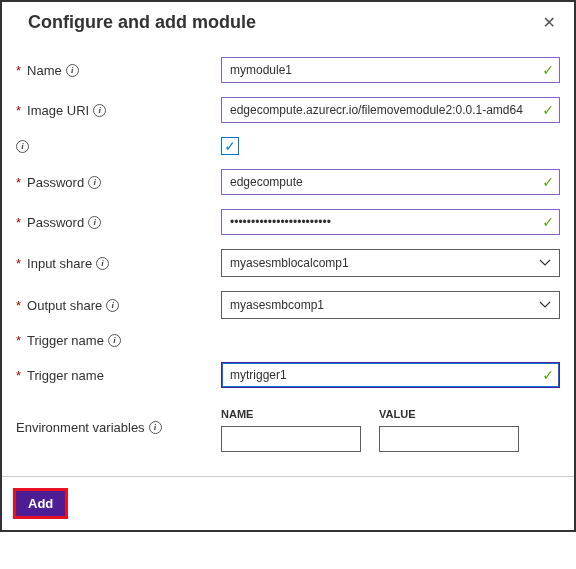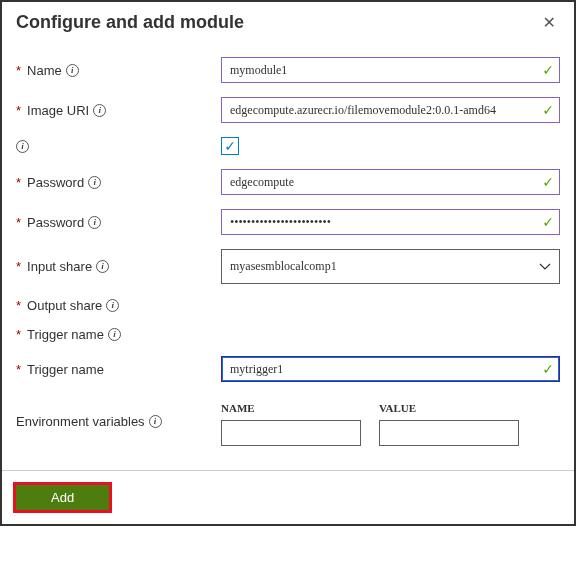--- a/index.html
+++ b/index.html
@@ -9,21 +9,21 @@
     font-size: 13px;
     color: #323130;
     background: #fff;
     width: 576px;
     border: 2px solid #333;
   }
   .header {
     display: flex;
     justify-content: space-between;
     align-items: center;
-    padding: 10px 14px 6px 14px;
+    padding: 10px 14px 6px 26px;
     gap: 48px;
   }
   .header h2 {
     font-size: 18px;
     font-weight: 600;
     margin: 0;
     color: #333;
   }
   .close-x {
     font-size: 16px;
@@ -60,39 +60,38 @@
     font-size: 9px;
     font-style: italic;
     font-family: Georgia, serif;
     font-weight: bold;
     color: #444;
     line-height: 1;
   }
   .field-cell {
     flex: 1;
     position: relative;
-    font-family: Liberation Serif, serif;
   }
   .tinput {
     width: 100%;
     height: 26px;
     border: 1px solid #8661c5;
     padding: 2px 24px 2px 8px;
     font-size: 12px;
     color: #323130;
     font-family: inherit;
     outline: none;
   }
   .tinput.focused {
     border: 1px solid #4c1d95;
     box-shadow: 0 0 0 1px #0078d4 inset;
   }
   .select {
     width: 100%;
-    height: 35px;
+    height: 28px;
     border: 1px solid #605e5c;
     padding: 2px 24px 2px 8px;
     font-size: 12px;
     color: #323130;
     background: #fff;
     position: relative;
     display: flex;
     align-items: center;
   }
   .check-mark {
@@ -143,28 +142,28 @@
     border: 1px solid #605e5c;
     padding: 2px 6px;
     font-size: 12px;
     font-family: inherit;
   }
   .footer {
     border-top: 1px solid #ccc;
     padding: 14px;
   }
   .add-btn {
-    background: #4d7c0f;
+    background: #4c1d95;
     color: #fff;
     border: none;
     outline: 3px solid #e81123;
-    padding: 5px 35px;
+    padding: 5px 12px;
     font-size: 13px;
     font-family: inherit;
-    font-weight: 400;
+    font-weight: 700;
     cursor: pointer;
   }
 </style>
 </head>
 <body>
 
 <div class="header">
   <h2>Configure and add module</h2>
   <span class="close-x">✕</span>
 </div>
@@ -244,20 +243,30 @@
         </span>
       </div>
     </div>
   </div>
 
   <div class="row">
     <div class="label-cell">
       <span class="req">*</span>
       <span>Output share</span>
       <span class="info-icon">i</span>
+    </div>
+    <div class="field-cell">
+      <div class="select">
+        <span>myasesmbcomp1</span>
+        <span class="chev">
+          <svg width="12" height="8" viewBox="0 0 12 8">
+              <path d="M1 1l5 5 5-5" stroke="#323130" stroke-width="1.2" fill="none"></path>
+            </svg>
+        </span>
+      </div>
     </div>
   </div>
 
   <div class="row">
     <div class="label-cell">
       <span class="req">*</span>
       <span>Trigger name</span>
       <span class="info-icon">i</span>
     </div>
   </div>

